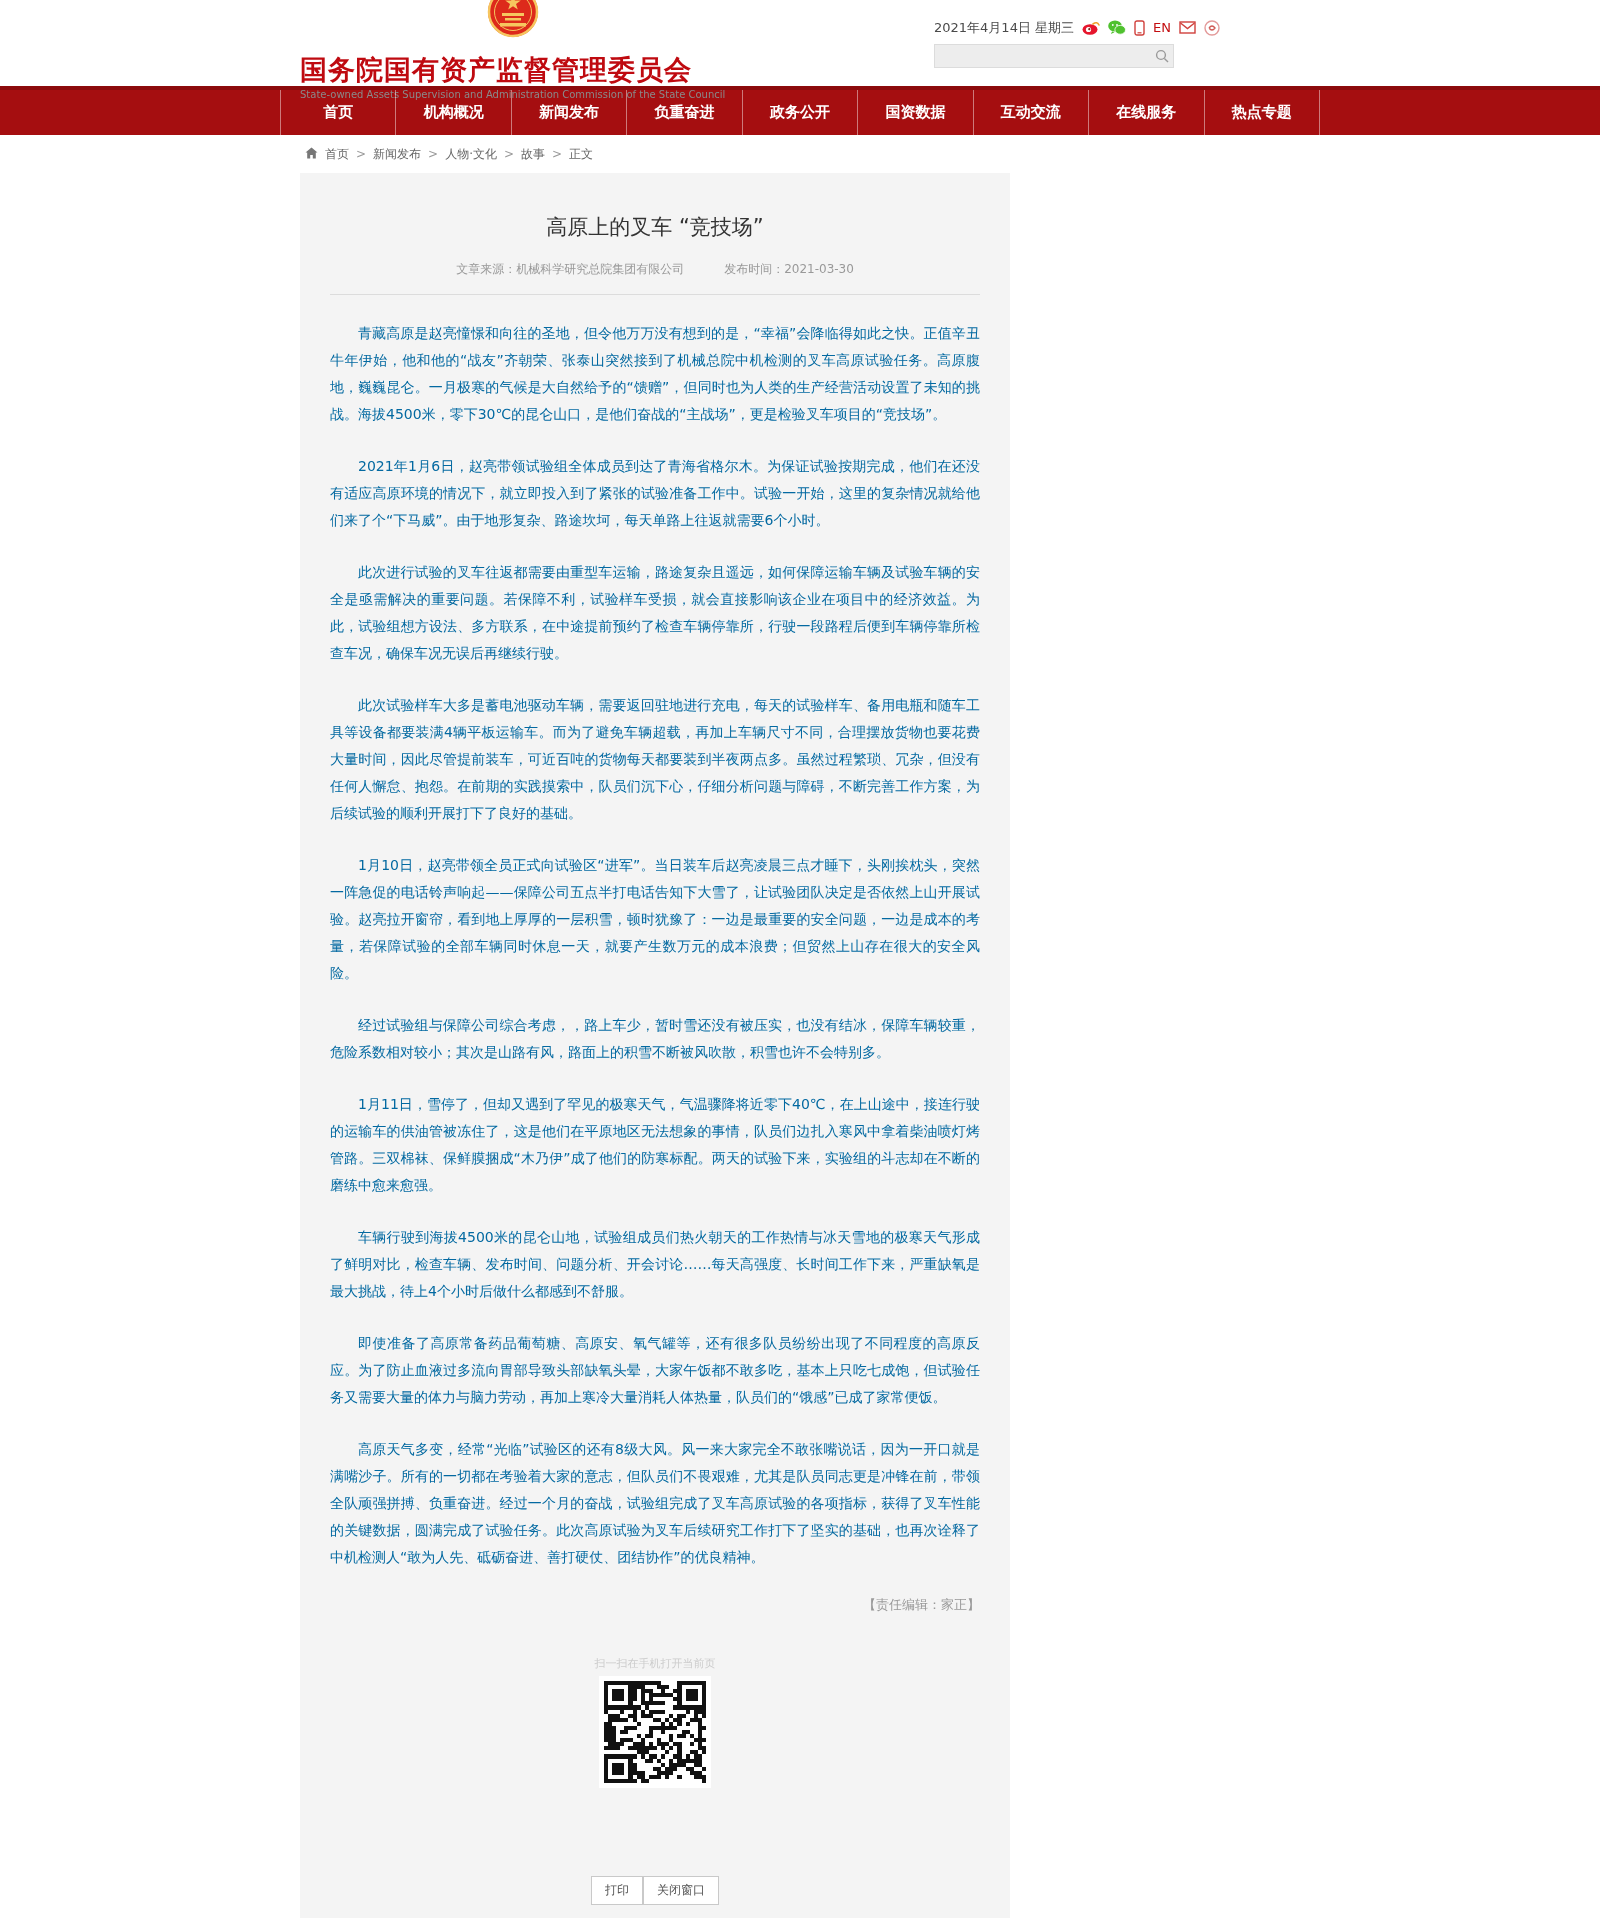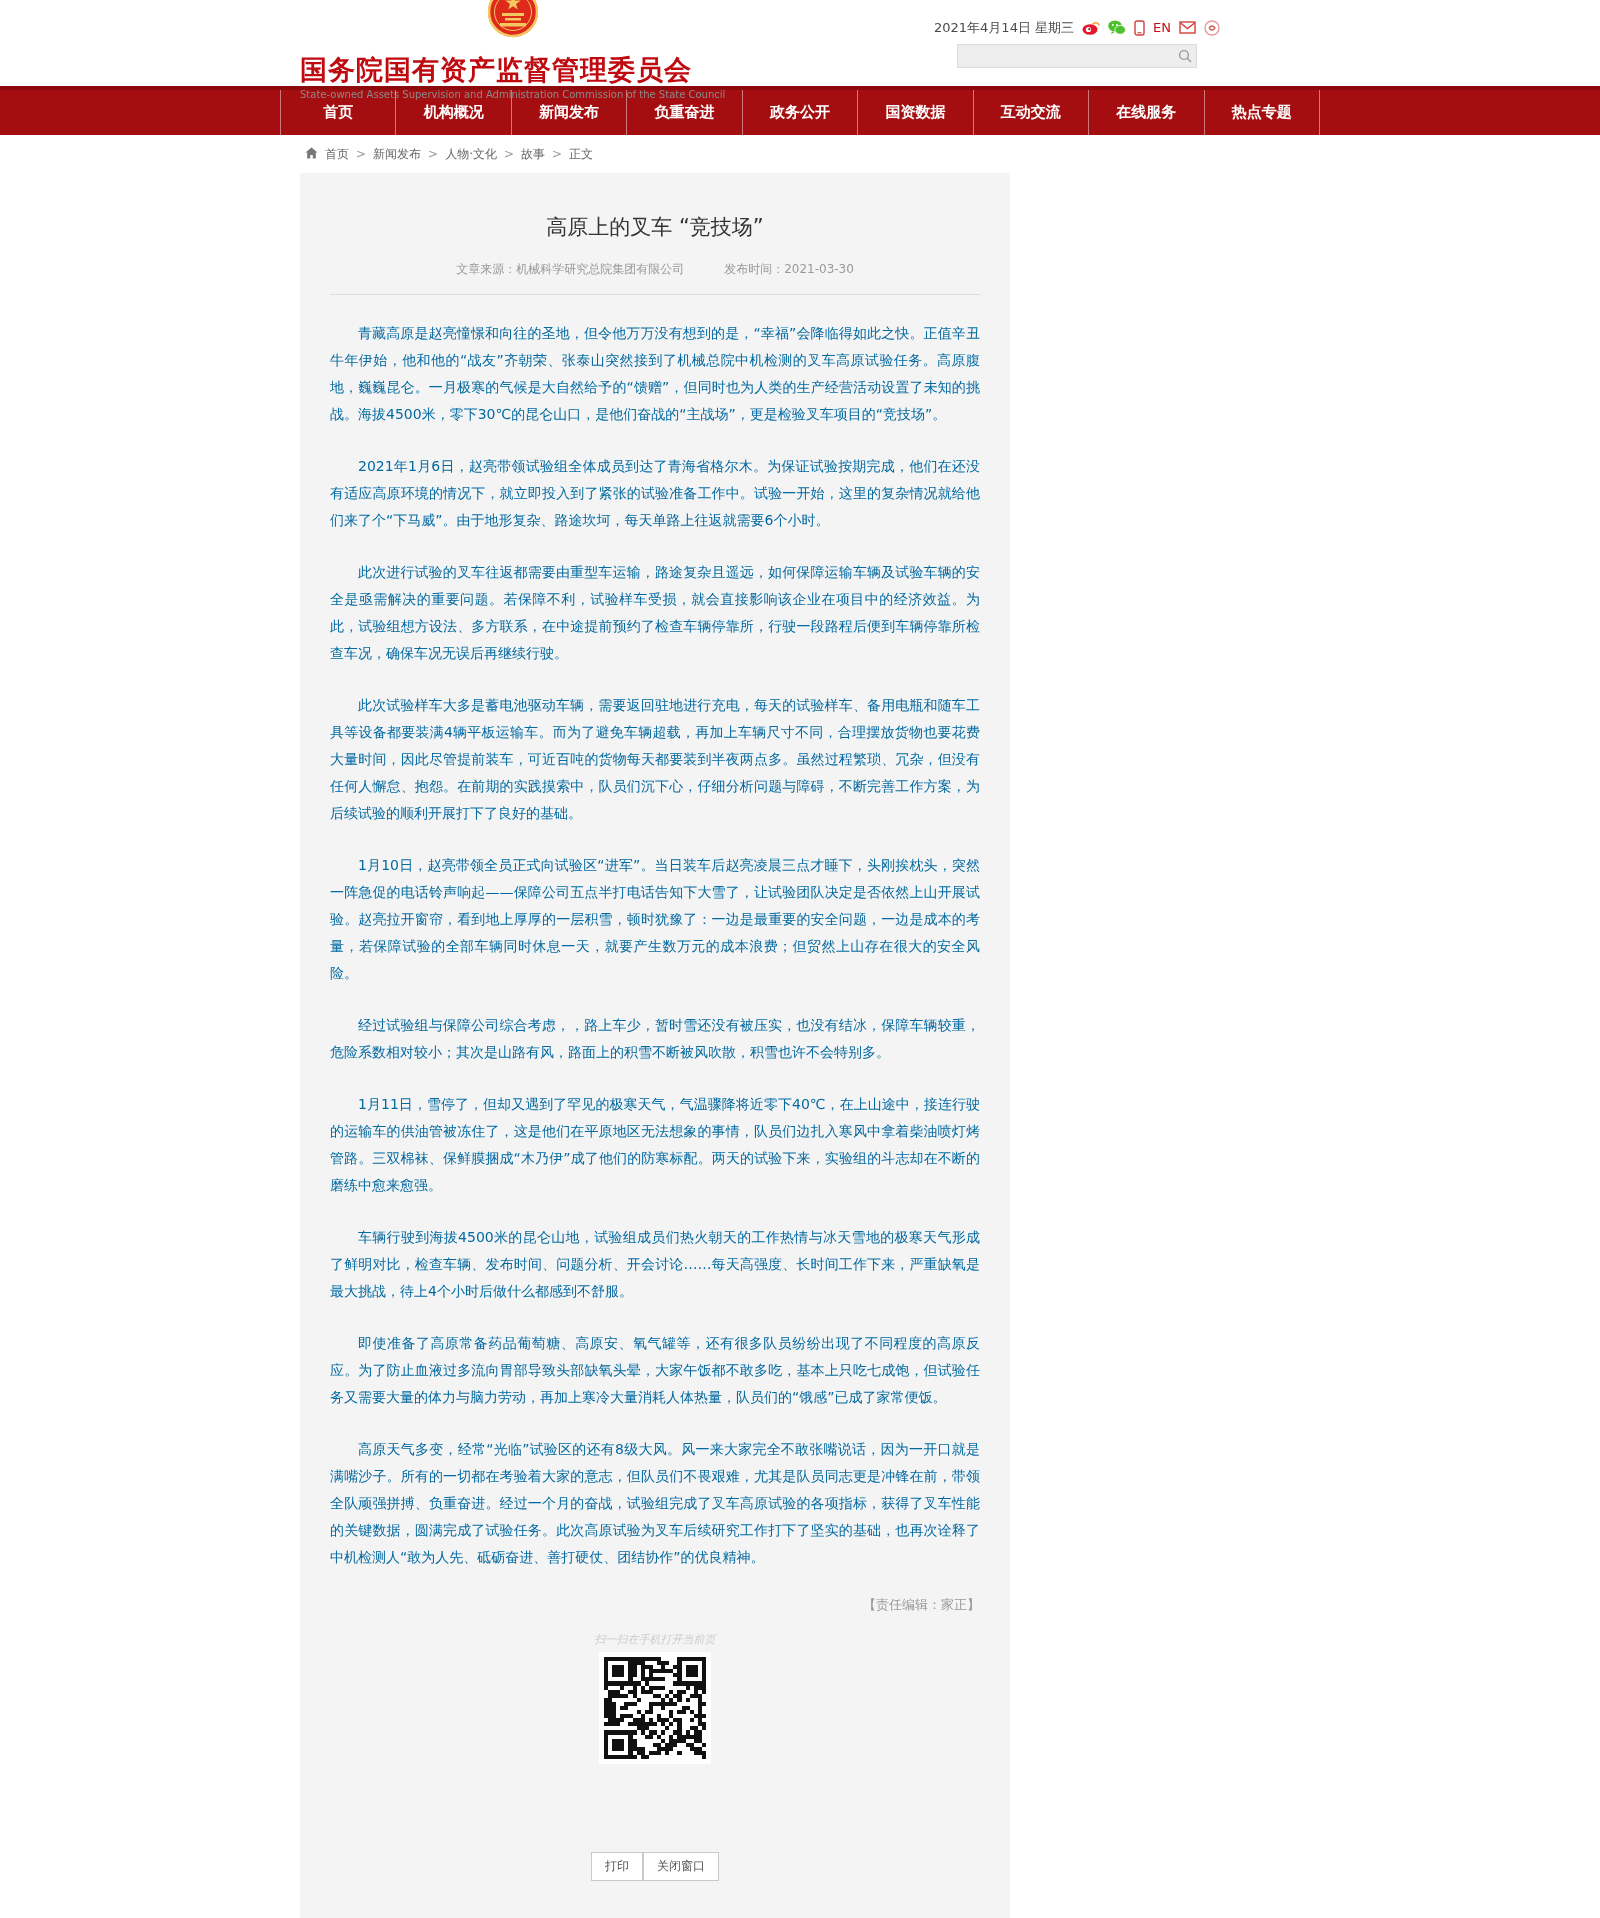--- a/index.html
+++ b/index.html
@@ -6,21 +6,21 @@
     font-family:"DejaVu Sans","Liberation Sans",sans-serif;}
   body{width:1600px;min-height:1918px;}
   .inner{width:1040px;margin:0 auto;}
 
   
   .topbar{height:86px;background:#fff;}
   .topbar .inner{display:flex;justify-content:space-between;align-items:center;height:100%;}
   .brand{display:flex;align-items:center;gap:12px;padding-left:20px;flex-direction:column;}
   .site-title{font-size:27px;font-weight:bold;color:#bf0a10;letter-spacing:1px;line-height:1.15;}
   .site-subtitle{font-size:10px;color:#8a8a8a;margin-top:3px;}
-  .top-right{margin-right:100px;display:flex;flex-direction:column;align-items:center;gap:7px;}
+  .top-right{margin-right:100px;display:flex;flex-direction:column;align-items:flex-start;gap:7px;}
   .meta-row{display:flex;align-items:center;gap:8px;font-size:13px;color:#4a4a4a;}
   .meta-row .icn{display:inline-flex;align-items:center;cursor:pointer;}
   .en-link{color:#c30d10;font-weight:normal;font-size:13px;text-decoration:none;cursor:pointer;}
   .searchbox{width:238px;height:22px;background:#ededed;border:1px solid #dcdcdc;display:flex;align-items:center;}
   .searchbox input{flex:1;height:100%;border:none;background:transparent;outline:none;font-size:12px;padding:0 6px;color:#333;}
   .searchbox .mag{width:22px;display:flex;justify-content:center;cursor:pointer;}
 
   
   .mainnav{background:#a50e10;border-top:4px solid #8c0a0c;height:45px;}
   .nav-inner{width:1040px;margin:0 auto;display:flex;height:100%;}
@@ -35,21 +35,21 @@
 
   
   .article-box{width:710px;margin-left:20px;background:#f4f4f4;box-sizing:border-box;
     padding:40px 30px 88px;}
   .article-title{font-size:21px;font-weight:400;color:#333;text-align:center;margin:0 0 20px;}
   .article-meta{text-align:center;font-size:12px;color:#999;padding-bottom:16px;border-bottom:1px solid #dcdcdc;}
   .article-meta .gap{display:inline-block;width:40px;}
   .article-body p{font-size:14px;line-height:27px;color:#0369a1;text-align:justify;text-indent:2em;margin:25px 0;}
   .editor-line{text-align:right;font-size:13px;color:#999;margin-top:10px;}
 
-  .qr-block{margin-top:18px;text-align:center;font-style:italic;}
+  .qr-block{margin-top:42px;text-align:center;}
   .qr-caption{font-size:11px;color:#cccccc;margin-bottom:5px;}
   .qr{width:112px;height:112px;background:#fff;margin:0 auto;display:grid;
     grid-template-columns:repeat(25,1fr);grid-template-rows:repeat(25,1fr);padding:5px;box-sizing:border-box;}
   .qr .b{background:#111;}
 
   .btn-row{margin-top:88px;display:flex;justify-content:center;gap:0;}
   .btn{background:#fff;border:1px solid #c9c9c9;color:#555;font-size:12px;padding:5px 13px;cursor:pointer;
     font-family:"DejaVu Sans","Liberation Sans",sans-serif;}
 </style>
 </head>

